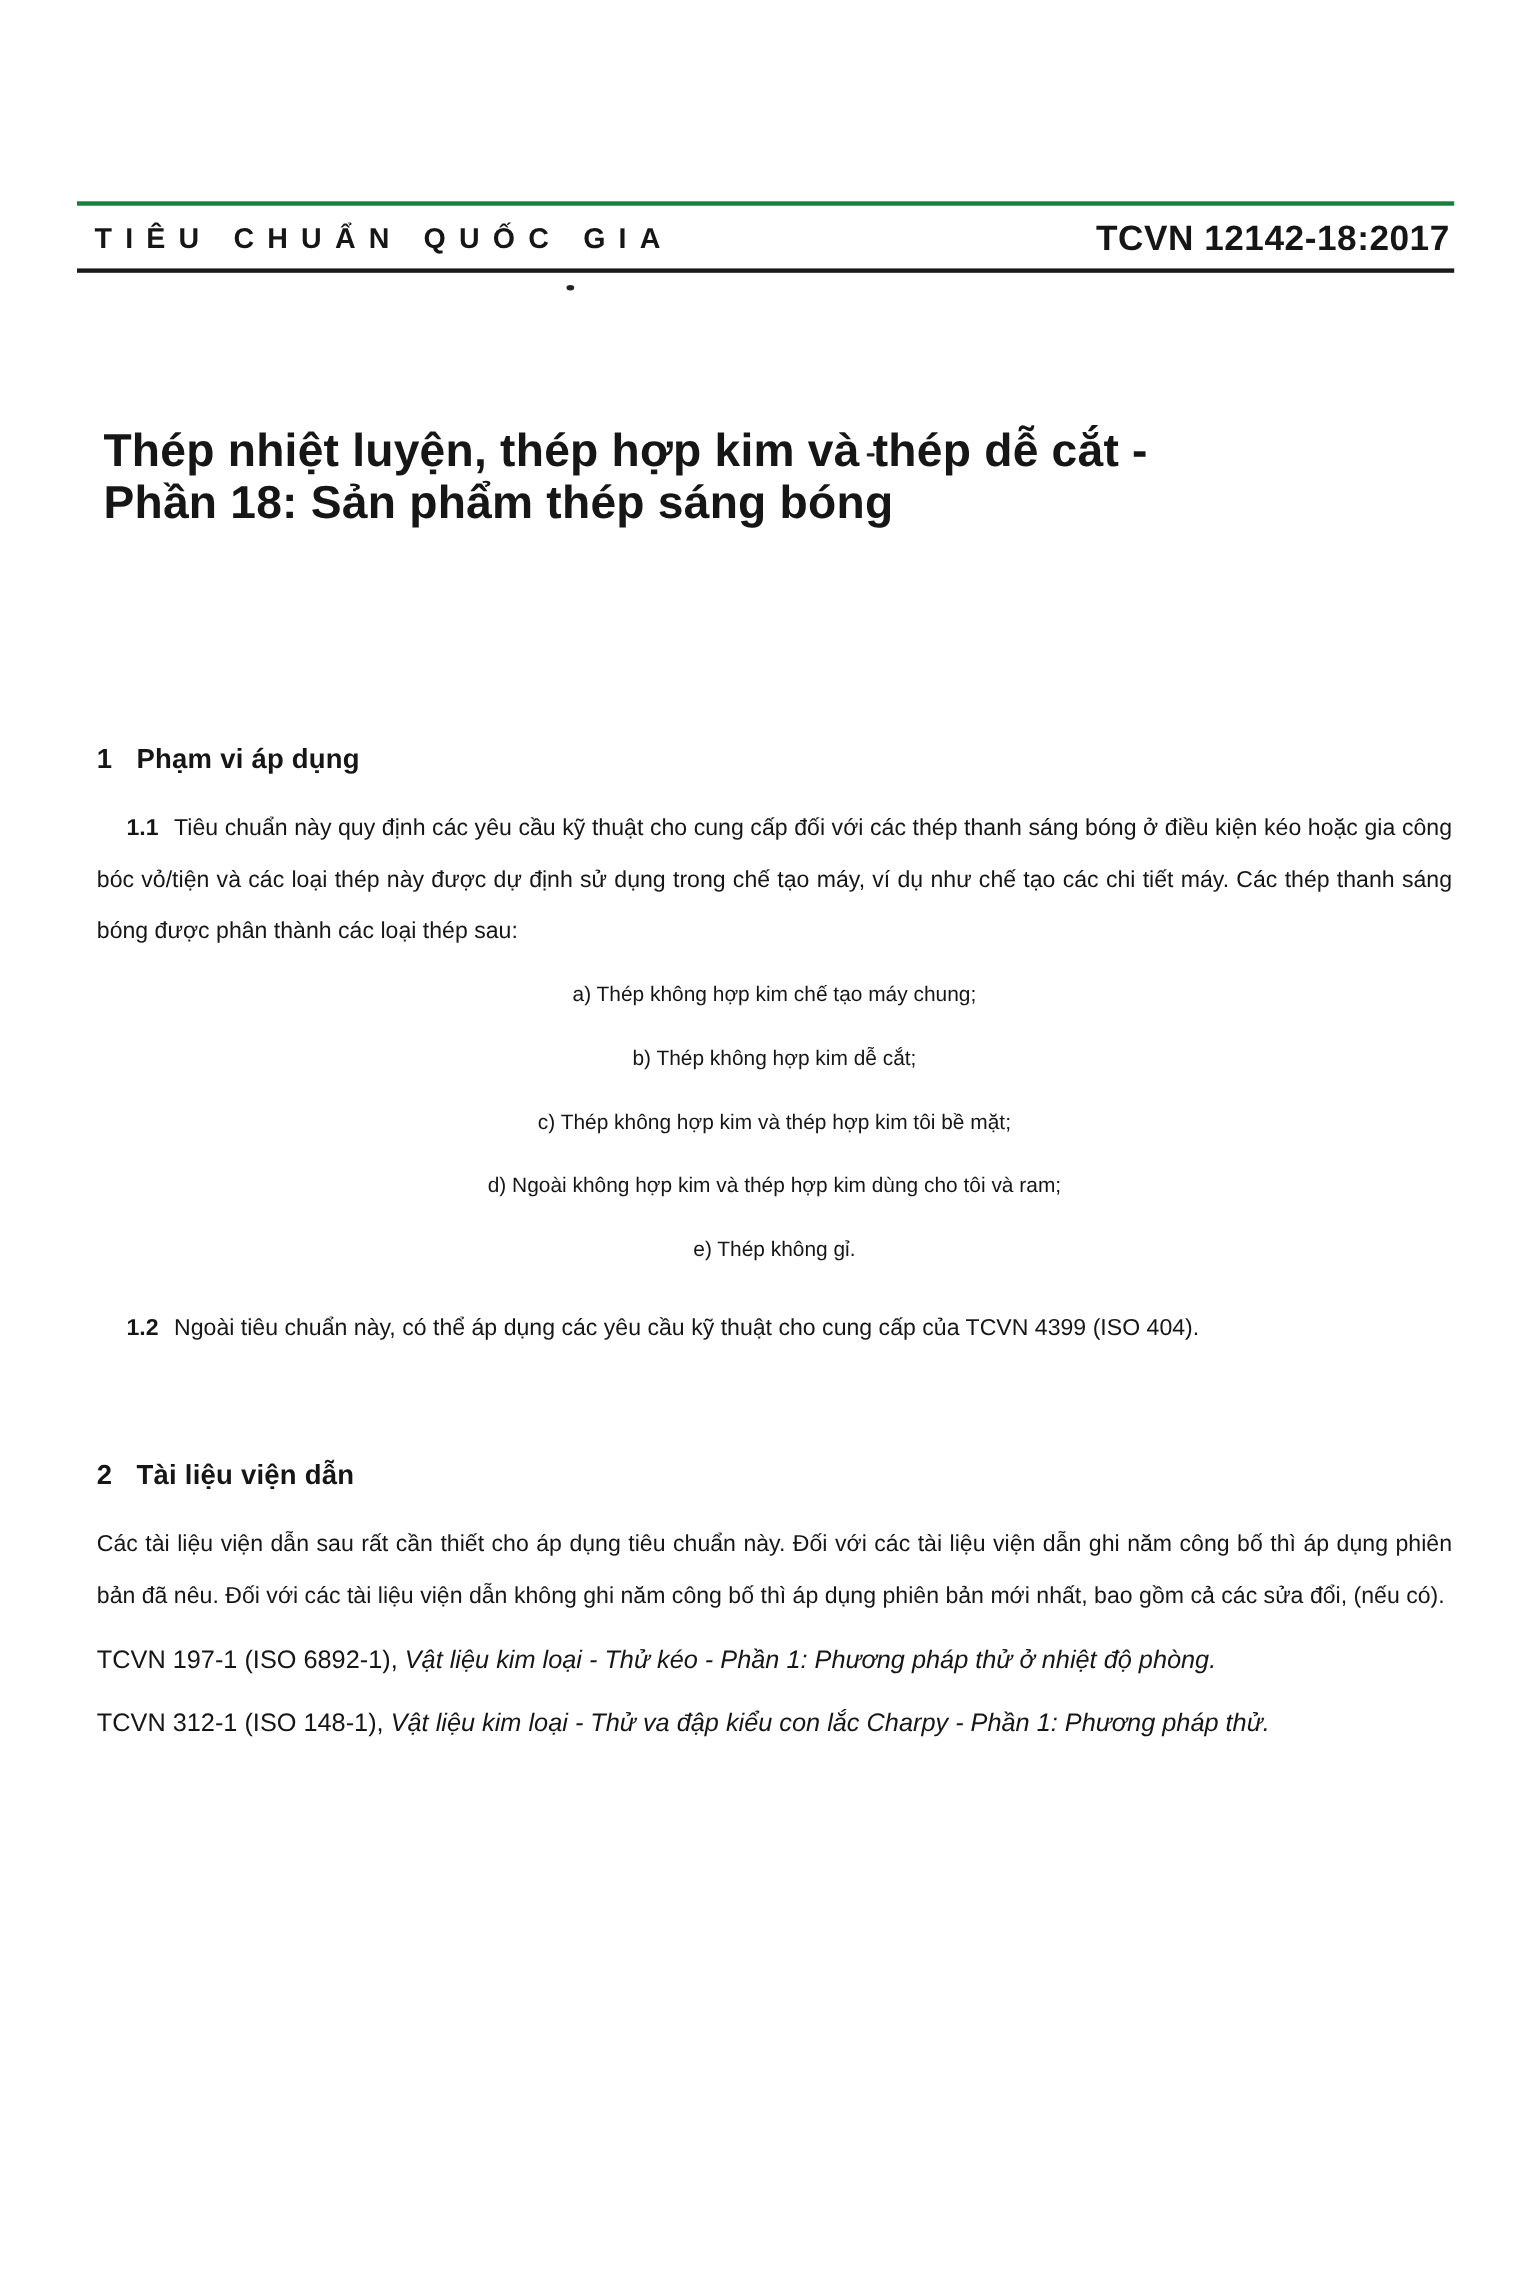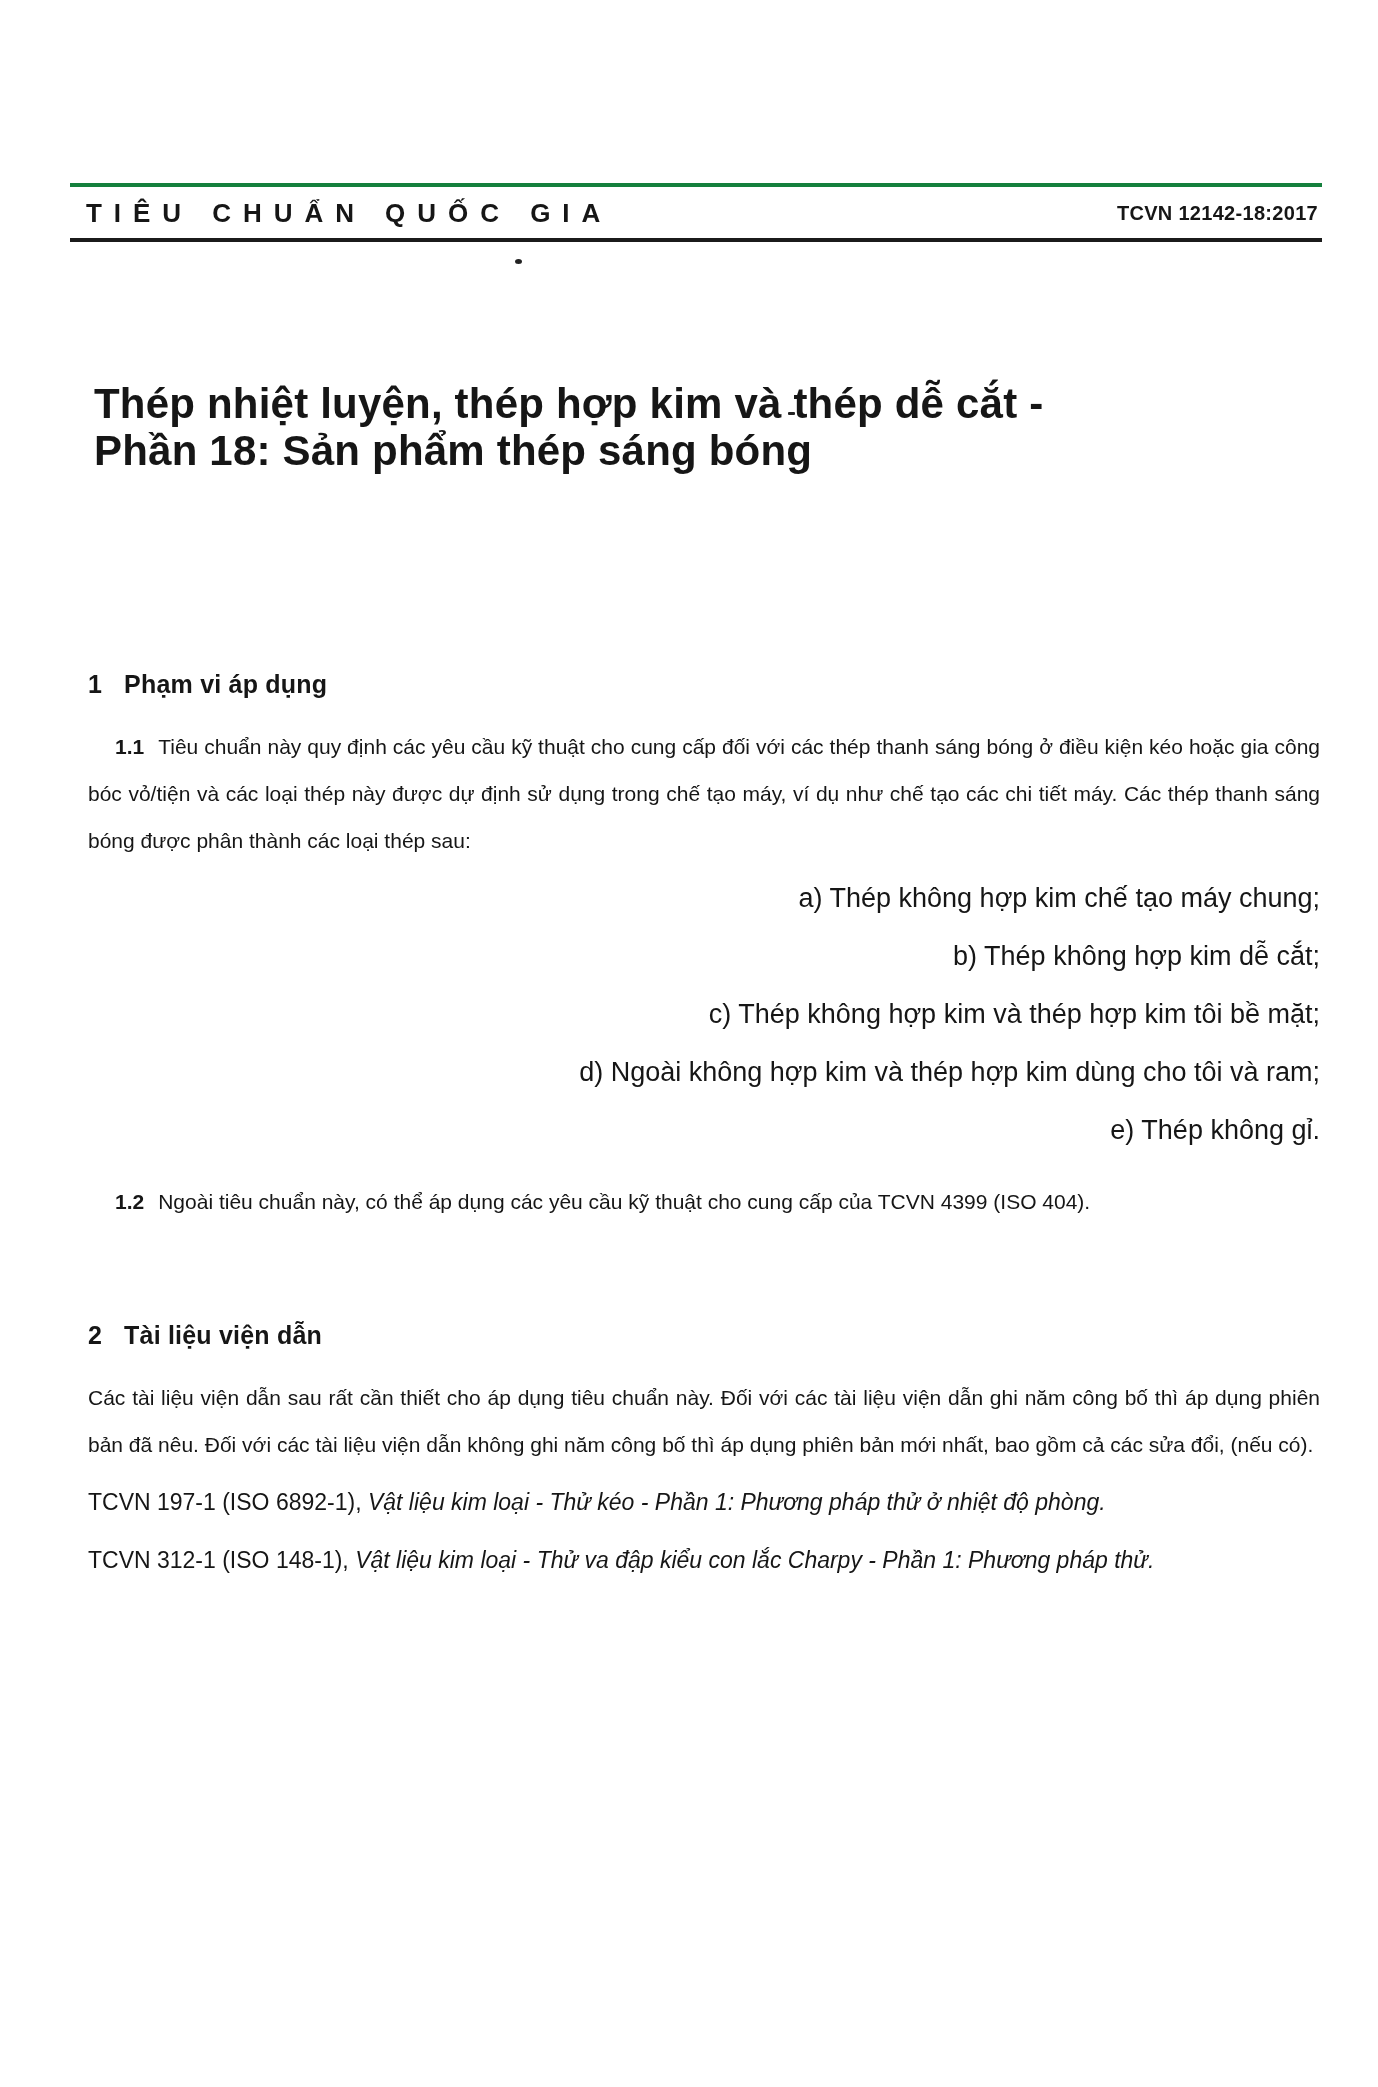--- a/index.html
+++ b/index.html
@@ -36,21 +36,21 @@
     align-items: center;
     padding: 11px 4px 9px 16px;
   }
   .doc-header .left {
     font-size: 26px;
     font-weight: bold;
     letter-spacing: 0.46em;
     white-space: nowrap;
   }
   .doc-header .right {
-    font-size: 20px;
+    font-size: 32px;
     font-weight: bold;
     letter-spacing: 0.015em;
     white-space: nowrap;
   }
 
   .title-vi {
     margin: 138px 0 0 6px;
     font-size: 42px;
     font-weight: bold;
     line-height: 47px;
@@ -76,24 +76,24 @@
   p.body {
     font-size: 21px;
     line-height: 47px;
     text-align: justify;
     margin: 0;
   }
   p.first { margin-top: 24px; }
   .para-label { font-weight: bold; margin-right: 14px; margin-left: 27px; }
 
   p.list-item {
-    font-size: 27px;
+    font-size: 19px;
     line-height: 47px;
     margin: 11px 0 0 0;
-    text-align: right;
+    text-align: center;
   }
   .list-block { margin-top: 5px; }
 
   p.ref {
     font-size: 23px;
     line-height: 47px;
     margin: 11px 0 0 0;
     text-align: justify;
   }
   p.ref em { font-style: italic; }

